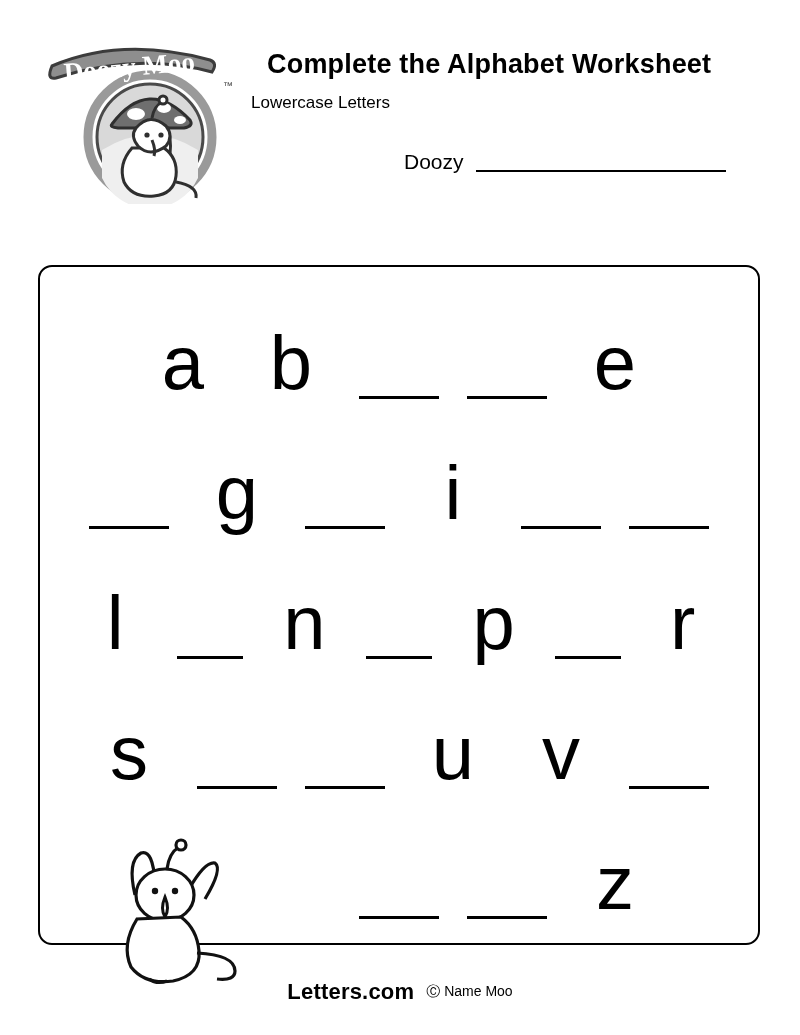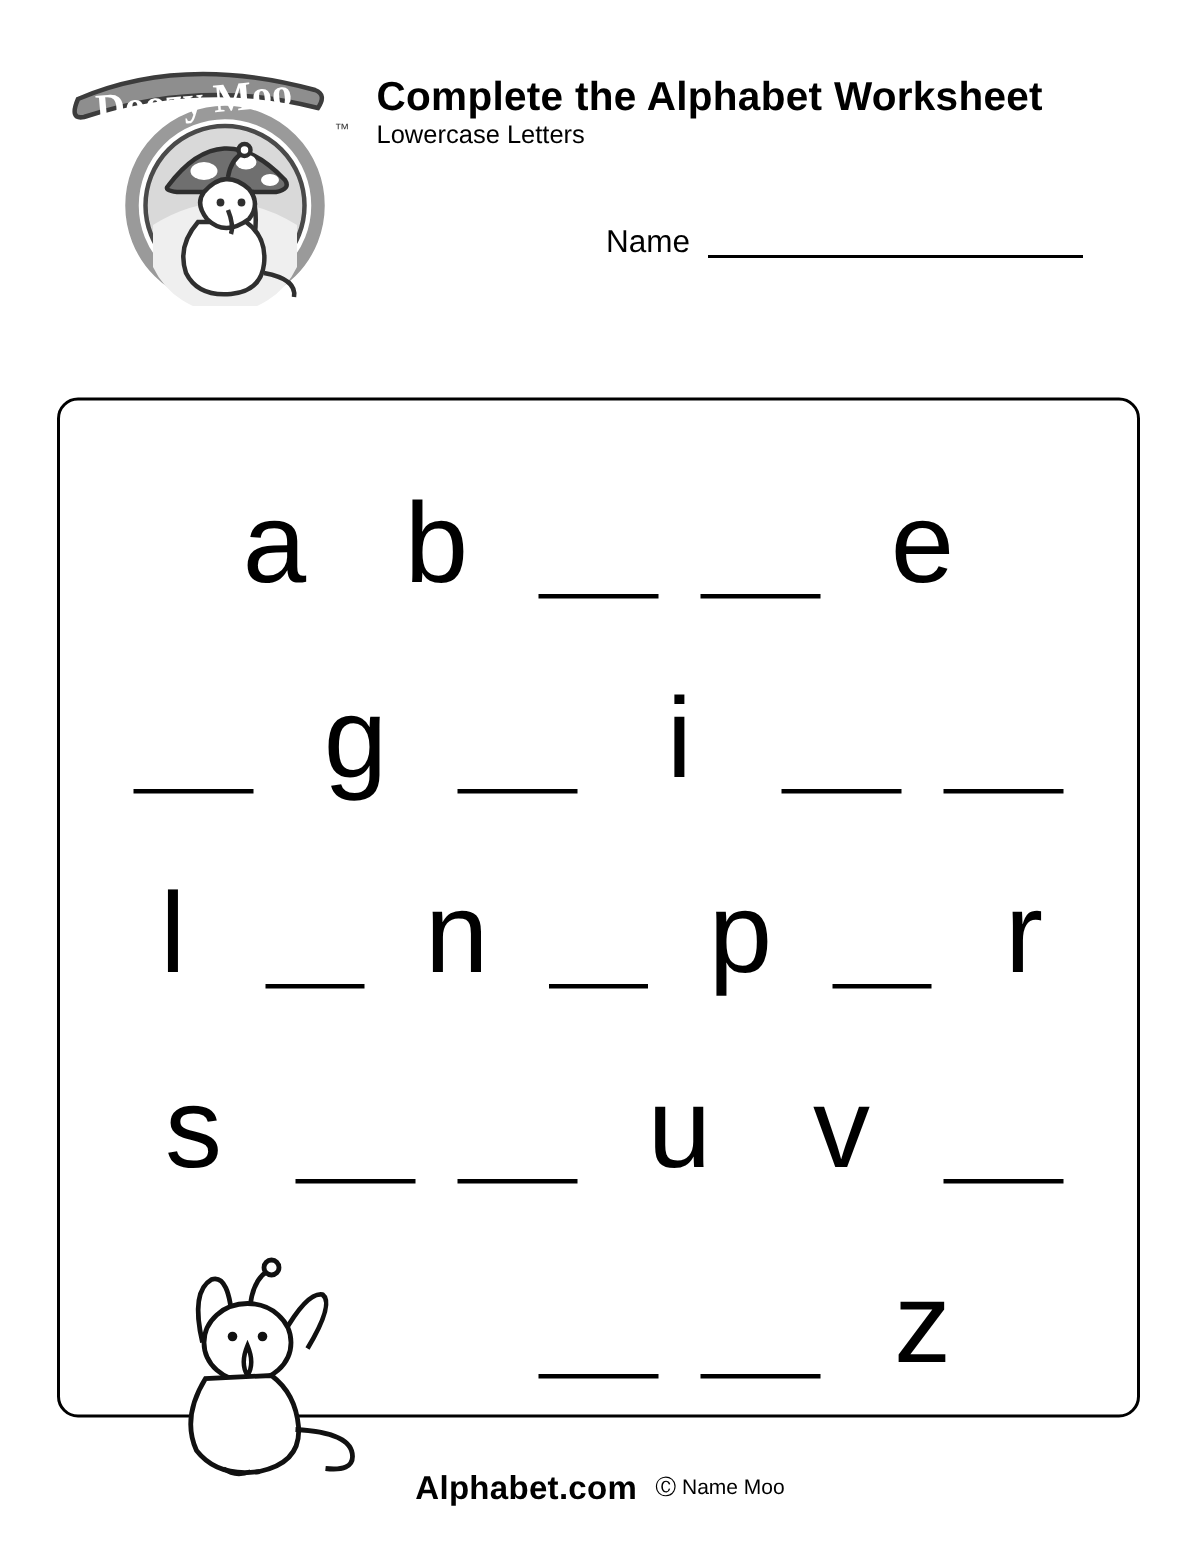--- a/index.html
+++ b/index.html
@@ -42,24 +42,25 @@
     position: absolute;
     left: 215px;
     top: 22px;
   }
   .worksheet-title {
     font-size: 27px;
     font-weight: bold;
     letter-spacing: 0.2px;
     line-height: 1.1;
     white-space: nowrap;
+    margin-left: 16px;
   }
   .worksheet-subtitle {
     font-size: 17px;
-    margin-top: 1px;
+    margin-top: 14px;
     line-height: 1.1;
   }
 
   .name-row {
     position: absolute;
     left: 368px;
     top: 122px;
     display: flex;
     align-items: flex-end;
   }
@@ -212,21 +213,21 @@
         <text x="183" y="57" font-family="&quot;Liberation Sans&quot;, sans-serif" font-size="10" fill="#3c3c3c">™</text>
       </svg>
     </div>
 
     <div class="title-block">
       <div class="worksheet-title">Complete the Alphabet Worksheet</div>
       <div class="worksheet-subtitle">Lowercase Letters</div>
     </div>
 
     <div class="name-row">
-      <div class="name-label">Name</div>
+      <div class="name-label">Doozy</div>
       <div class="name-line"></div>
     </div>
   </div>
 
 
   <div class="box"></div>
 
   <div class="rows">
 
     <div class="row">
@@ -350,17 +351,17 @@
 
       <path d="M32 86 q-16 26 -6 48 q14 18 42 14 q28 -6 26 -30 q-2 -22 -18 -34 z" fill="#ffffff" stroke="#111" stroke-width="3.2"></path>
 
       <path d="M92 120 q38 2 38 18 q0 10 -18 8" fill="none" stroke="#111" stroke-width="3.2"></path>
 
       <path d="M44 146 q8 6 18 2" fill="none" stroke="#111" stroke-width="3"></path>
     </svg>
   </div>
 
   <div class="footer">
-    <span class="site">Alphabet.com</span>
+    <span class="site">Letters.com</span>
     <span class="copyright">Ⓒ Name Moo</span>
   </div>
 
 </div>
 
 </body></html>

